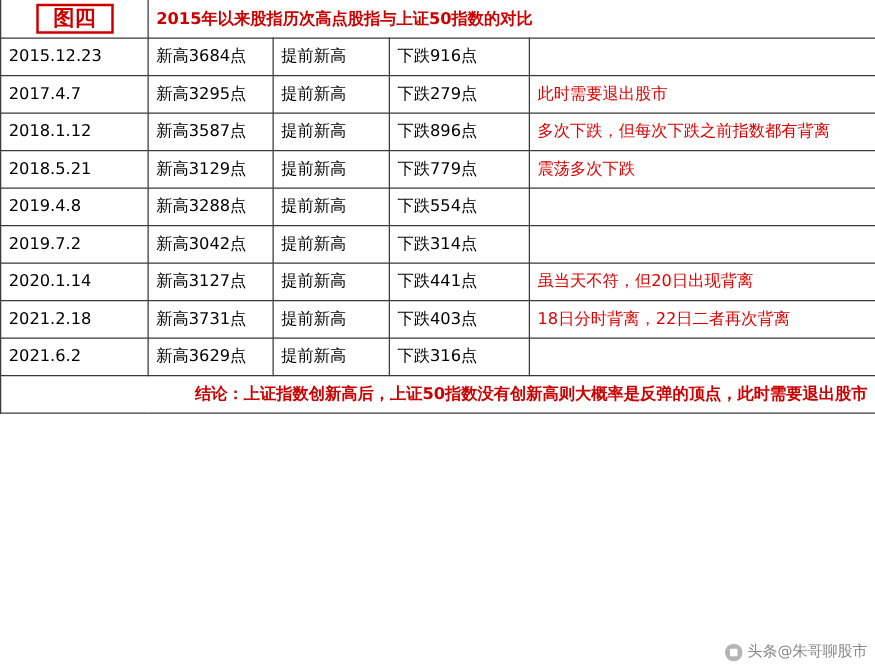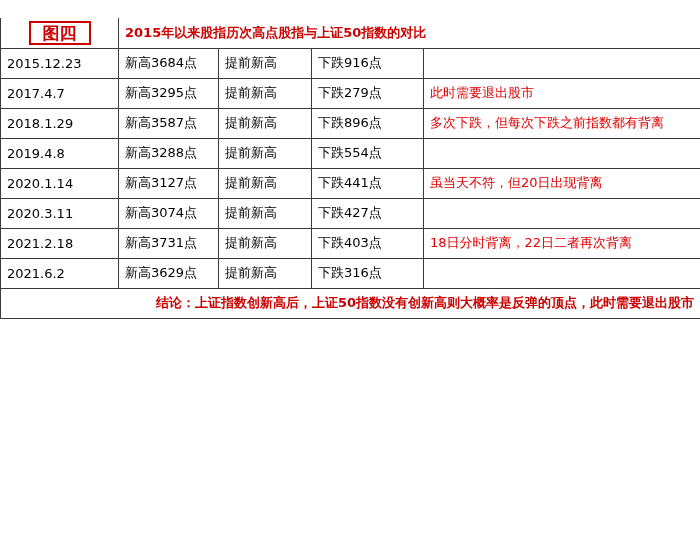--- a/index.html
+++ b/index.html
@@ -19,21 +19,20 @@
     position: absolute;
     left: 0;
     top: 0;
     width: 700px;
     height: 536px;
   }
   table.grid {
     border-collapse: collapse;
     width: 700px;
     table-layout: fixed;
-    margin-top: 18px;
   }
   table.grid td {
     border: 1px solid #3a3a3a;
     font-size: 13px;
     padding: 2px 6px;
     vertical-align: middle;
     height: 30px;
     box-sizing: border-box;
     background: #ffffff;
     overflow: hidden;
@@ -149,59 +148,70 @@
           <td class="note"></td>
         </tr>
         <tr>
           <td class="black">2017.4.7</td>
           <td class="black">新高3295点</td>
           <td class="black">提前新高</td>
           <td class="black">下跌279点</td>
           <td class="note">此时需要退出股市</td>
         </tr>
         <tr>
-          <td class="black">2018.1.29</td>
+          <td class="black">2018.1.12</td>
           <td class="black">新高3587点</td>
           <td class="black">提前新高</td>
           <td class="black">下跌896点</td>
           <td class="note">多次下跌，但每次下跌之前指数都有背离</td>
         </tr>
         <tr>
+          <td class="black">2018.5.21</td>
+          <td class="black">新高3129点</td>
+          <td class="black">提前新高</td>
+          <td class="black">下跌779点</td>
+          <td class="note">震荡多次下跌</td>
+        </tr>
+        <tr>
           <td class="black">2019.4.8</td>
           <td class="black">新高3288点</td>
           <td class="black">提前新高</td>
           <td class="black">下跌554点</td>
           <td class="note"></td>
         </tr>
         <tr>
+          <td class="black">2019.7.2</td>
+          <td class="black">新高3042点</td>
+          <td class="black">提前新高</td>
+          <td class="black">下跌314点</td>
+          <td class="note"></td>
+        </tr>
+        <tr>
           <td class="black">2020.1.14</td>
           <td class="black">新高3127点</td>
           <td class="black">提前新高</td>
           <td class="black">下跌441点</td>
           <td class="note">虽当天不符，但20日出现背离</td>
         </tr>
         <tr>
-          <td class="black">2020.3.11</td>
-          <td class="black">新高3074点</td>
-          <td class="black">提前新高</td>
-          <td class="black">下跌427点</td>
-          <td class="note"></td>
-        </tr>
-        <tr>
           <td class="black">2021.2.18</td>
           <td class="black">新高3731点</td>
           <td class="black">提前新高</td>
           <td class="black">下跌403点</td>
           <td class="note">18日分时背离，22日二者再次背离</td>
         </tr>
         <tr>
           <td class="black">2021.6.2</td>
           <td class="black">新高3629点</td>
           <td class="black">提前新高</td>
           <td class="black">下跌316点</td>
           <td class="note"></td>
         </tr>
         <tr>
           <td class="conclusion" colspan="5">结论：上证指数创新高后，上证50指数没有创新高则大概率是反弹的顶点，此时需要退出股市</td>
         </tr>
       </tbody>
   </table>
+  <div id="watermark">
+    <span class="logo"></span>
+    <span>头条@朱哥聊股市</span>
+  </div>
 </div>
 
 </body></html>

